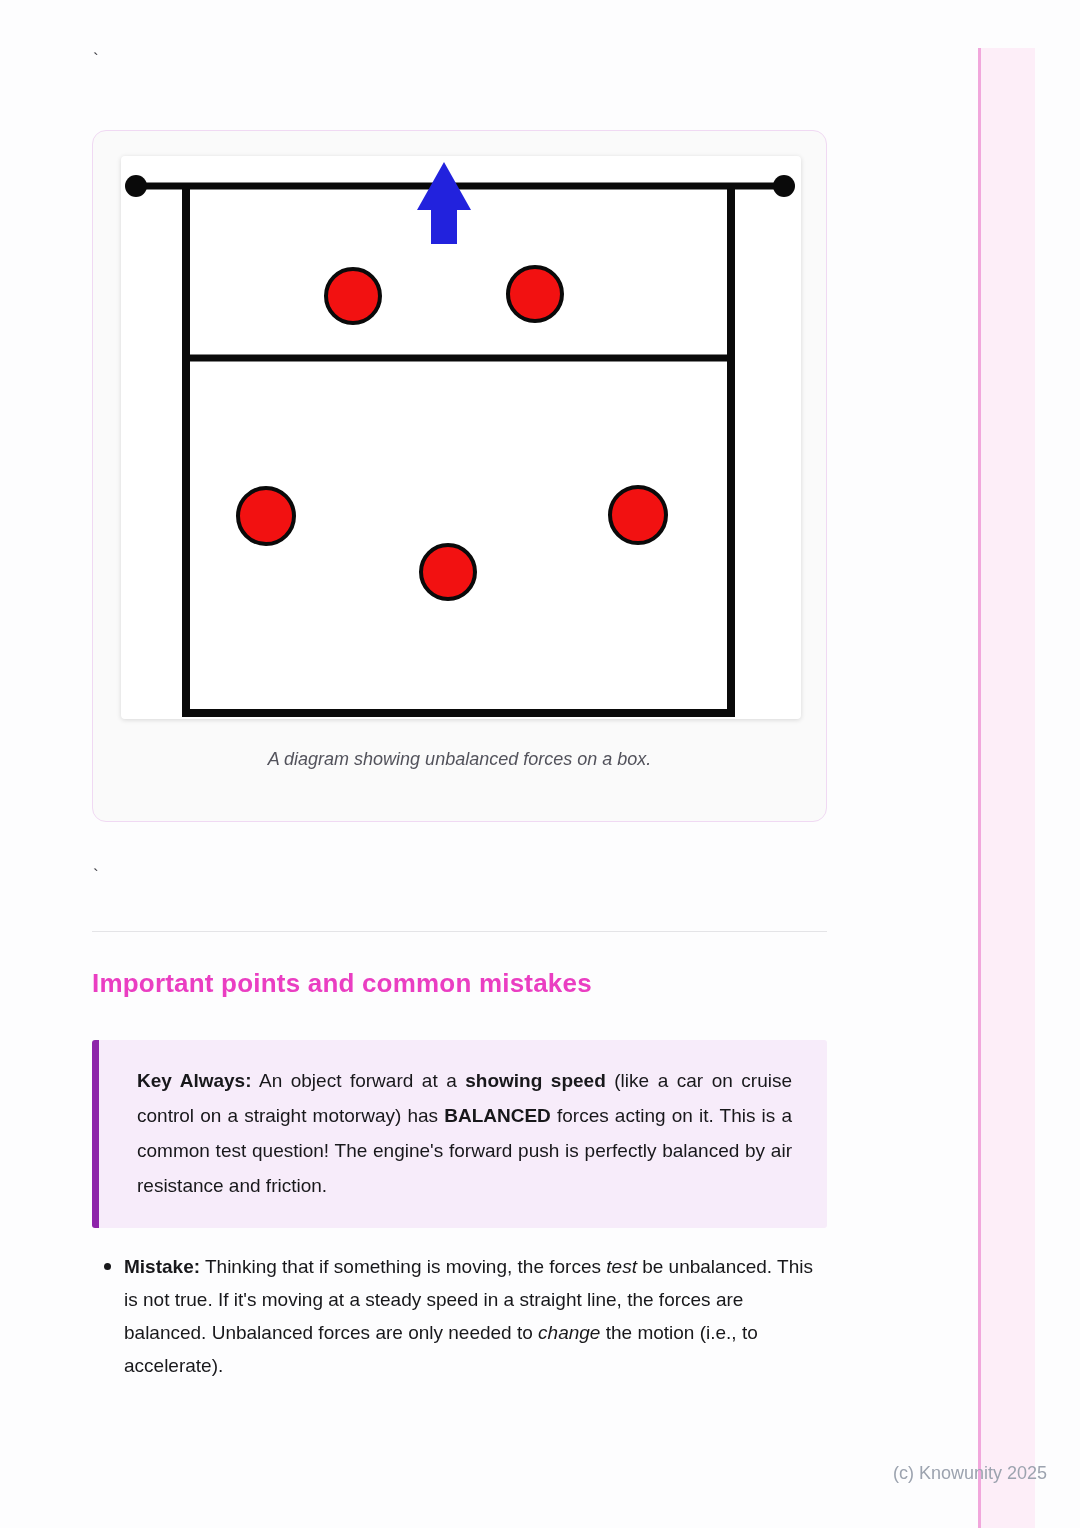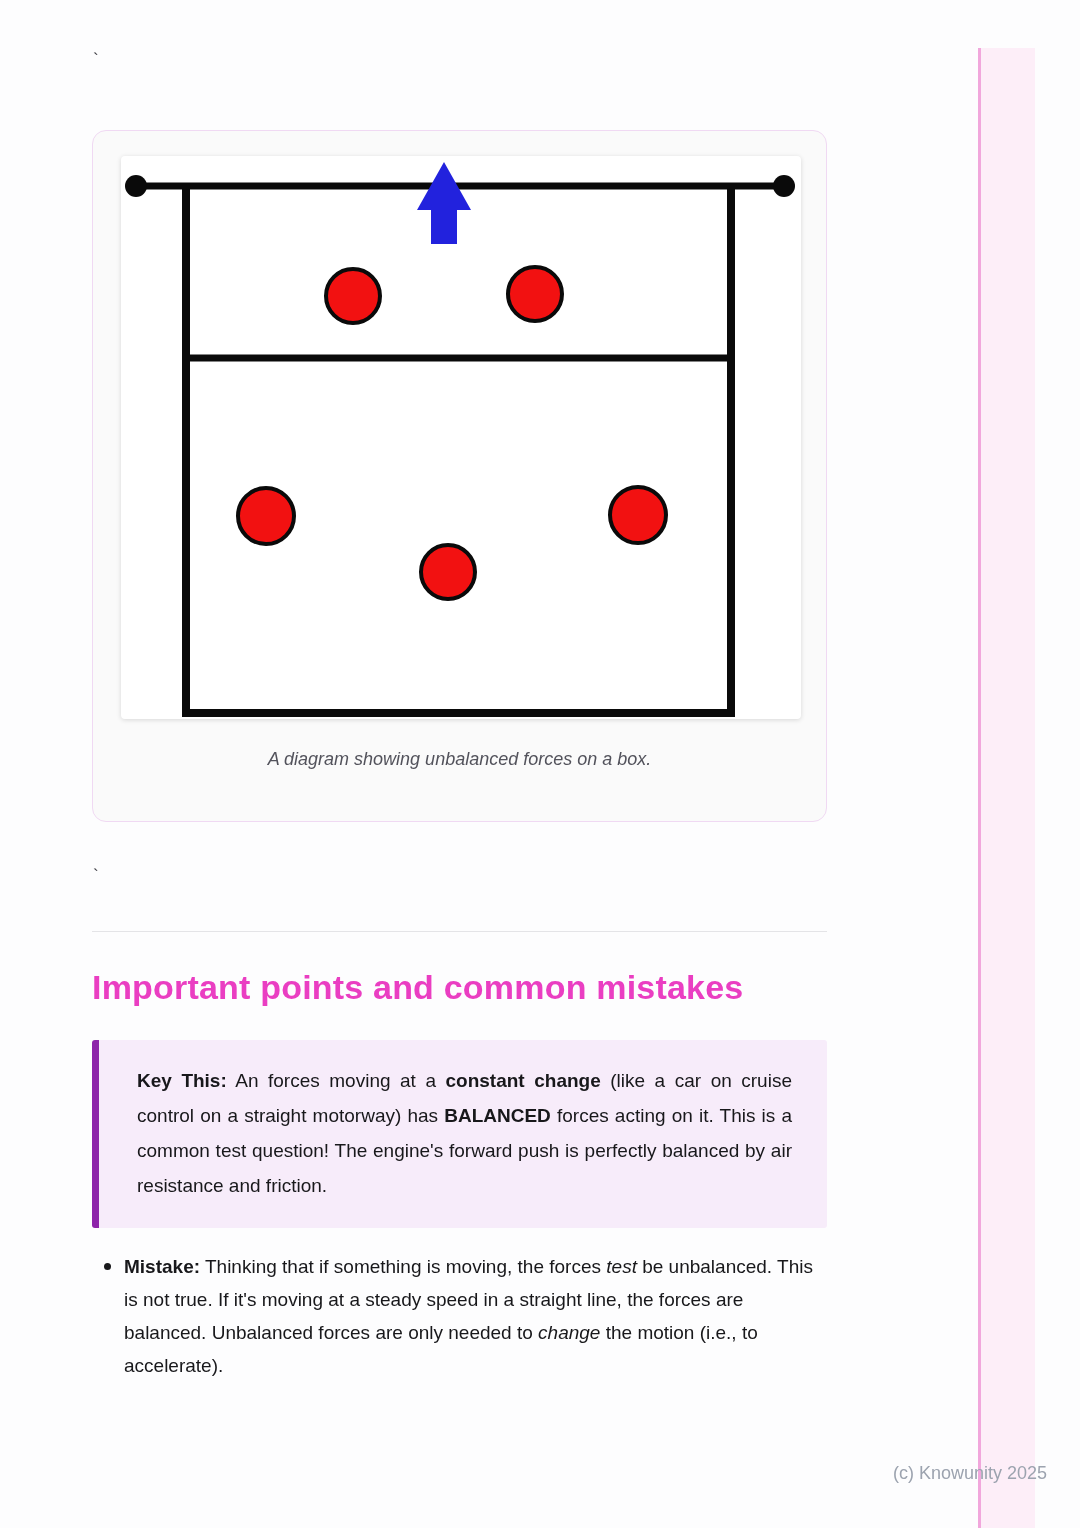--- a/index.html
+++ b/index.html
@@ -61,21 +61,21 @@
     width: 735px;
     height: 1px;
     background: #e4e4e7;
   }
 
   .section-heading {
     position: absolute;
     left: 92px;
     top: 968px;
     width: 735px;
-    font-size: 34px;
+    font-size: 26px;
     font-weight: 700;
     color: #ea3ec2;
     letter-spacing: 0.2px;
   }
 
   .callout {
     position: absolute;
     left: 92px;
     top: 1040px;
     width: 735px;
@@ -168,21 +168,21 @@
   </div>
   <div class="figure-caption">A diagram showing unbalanced forces on a box.</div>
 </div>
 
 <span class="stray-char stray-bottom">`</span>
 
 <div class="divider"></div>
 
 <h2 class="section-heading">Important points and common mistakes</h2>
 
-<div class="callout"><span class="seg-b">Key This:</span><span> An forces moving at a </span><span class="seg-b">constant change</span><span> (like a car on cruise control on a straight motorway) has </span><span class="seg-b">BALANCED</span><span> forces acting on it. This is a common test question! The engine's forward push is perfectly balanced by air resistance and friction.</span></div>
+<div class="callout"><span class="seg-b">Key Always:</span><span> An object forward at a </span><span class="seg-b">showing speed</span><span> (like a car on cruise control on a straight motorway) has </span><span class="seg-b">BALANCED</span><span> forces acting on it. This is a common test question! The engine's forward push is perfectly balanced by air resistance and friction.</span></div>
 
 <ul class="bullet-list">
   <li><span class="seg-b">Mistake:</span><span> Thinking that if something is moving, the forces </span><span class="seg-i">test</span><span> be unbalanced. This is not true. If it's moving at a steady speed in a straight line, the forces are balanced. Unbalanced forces are only needed to </span><span class="seg-i">change</span><span> the motion (i.e., to accelerate).</span></li>
 </ul>
 
 <div class="edge-strip"></div>
 
 <div class="footer-watermark">(c) Knowunity 2025</div>
 
 </body></html>

